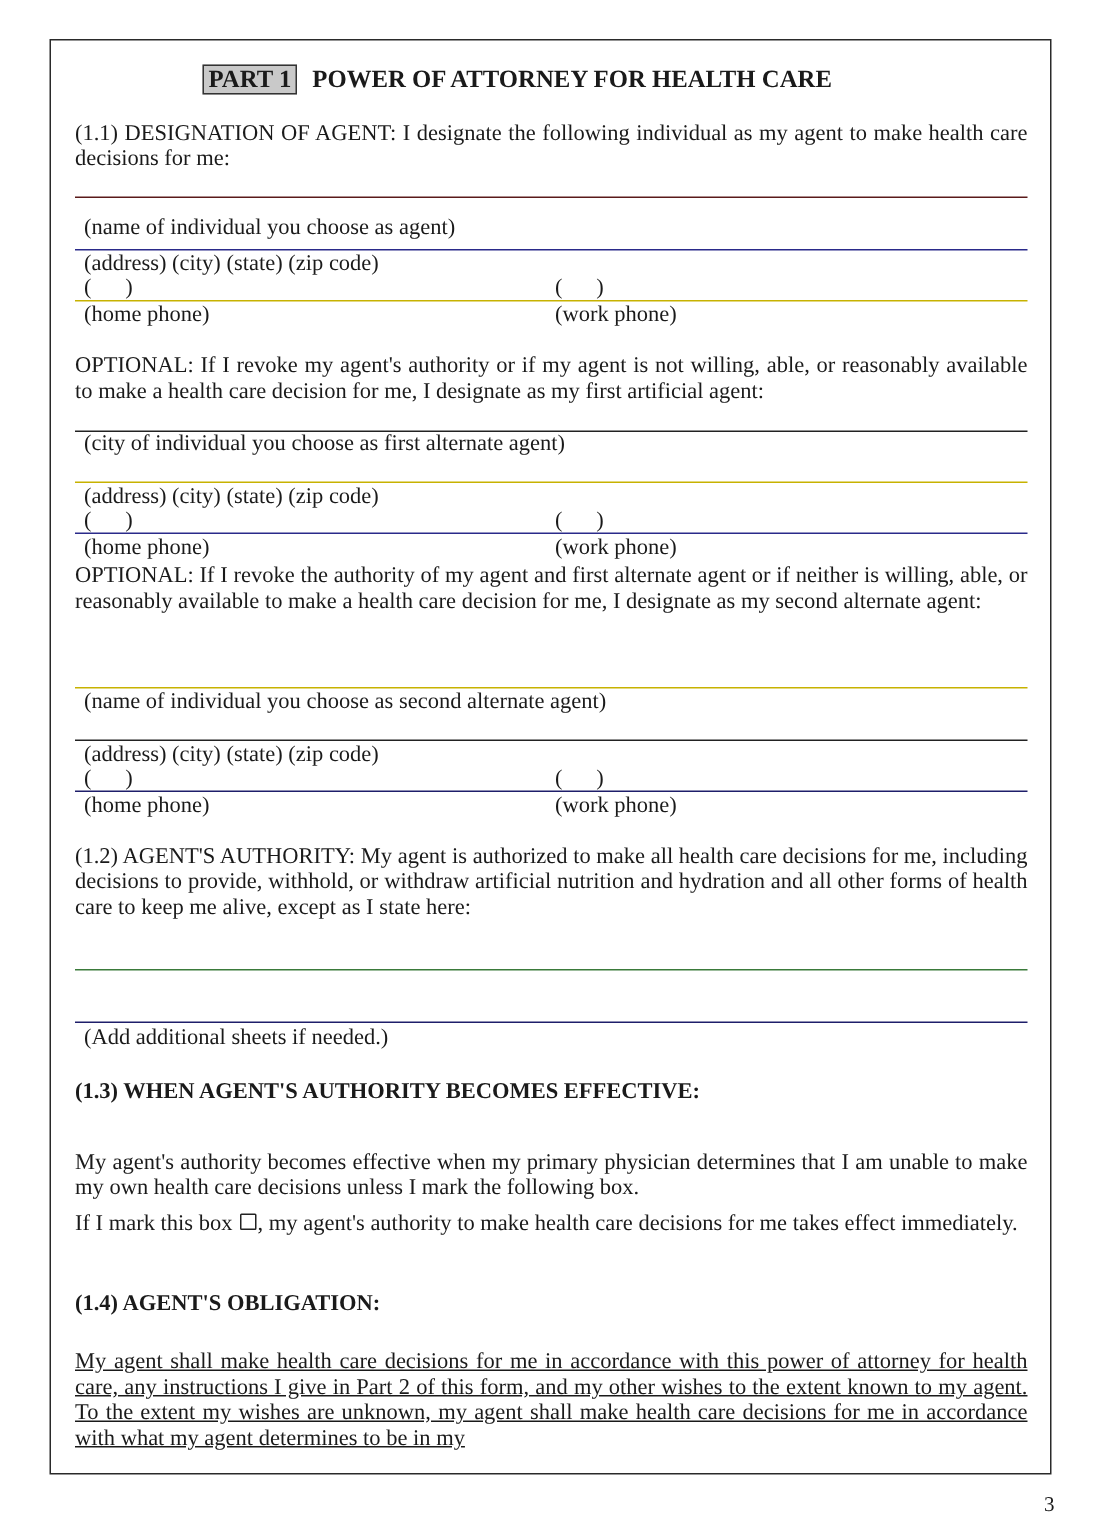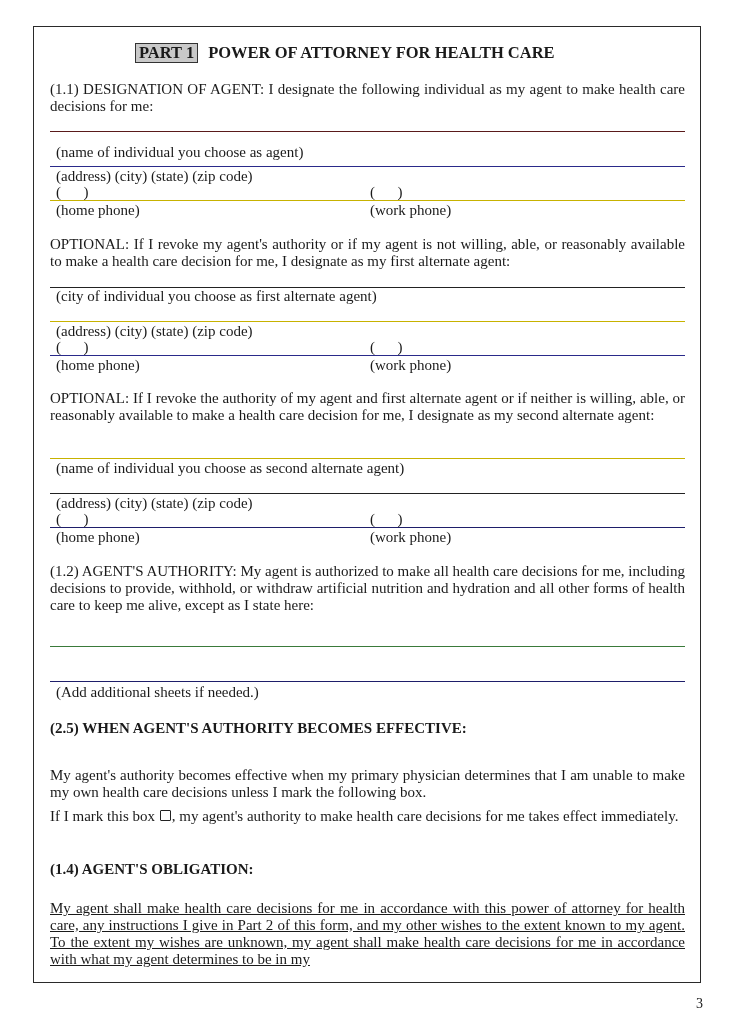--- a/index.html
+++ b/index.html
@@ -48,53 +48,53 @@
 <div class="label" style="left:56px;top:134px;margin-top:10px;">(name of individual you choose as agent)</div>
 
 <div class="line ln-blue" style="top:166px;"></div>
 <div class="label" style="left:56px;top:168px;">(address) (city) (state) (zip code)</div>
 <div class="label" style="left:56px;top:184px;white-space:pre;">(      )</div>
 <div class="label" style="left:370px;top:184px;white-space:pre;">(      )</div>
 <div class="line ln-yellow" style="top:200px;"></div>
 <div class="label" style="left:56px;top:202px;">(home phone)</div>
 <div class="label" style="left:370px;top:202px;">(work phone)</div>
 
-<div class="abs para" style="top:236px;"><b>OPTIONAL:</b><span> If I revoke my agent's authority or if my agent is not willing, able, or reasonably available to make a health care decision for me, I  designate as my first alternate agent:</span></div>
+<div class="abs para" style="top:236px;"><b>OPTIONAL:</b><span> If I revoke my agent's authority or if my agent is not willing, able, or reasonably available to make a health care decision for me, I  designate as my first artificial agent:</span></div>
 
 <div class="line" style="top:287px;"></div>
 <div class="label" style="left:56px;top:288px;">(city of individual you choose as first alternate agent)</div>
 
 <div class="line ln-yellow" style="top:321px;"></div>
 <div class="label" style="left:56px;top:323px;">(address) (city) (state) (zip code)</div>
 <div class="label" style="left:56px;top:339px;white-space:pre;">(      )</div>
 <div class="label" style="left:370px;top:339px;white-space:pre;">(      )</div>
 <div class="line ln-blue" style="top:355px;"></div>
 <div class="label" style="left:56px;top:357px;">(home phone)</div>
 <div class="label" style="left:370px;top:357px;">(work phone)</div>
 
-<div class="abs para" style="top:390px;"><b>OPTIONAL:</b><span> If I revoke the authority of my agent and first alternate agent or if neither is willing, able, or reasonably available to make a health care decision for me, I designate as my second alternate agent:</span></div>
+<div class="abs para" style="top:376px;"><b>OPTIONAL:</b><span> If I revoke the authority of my agent and first alternate agent or if neither is willing, able, or reasonably available to make a health care decision for me, I designate as my second alternate agent:</span></div>
 
 <div class="line ln-yellow" style="top:458px;"></div>
 <div class="label" style="left:56px;top:460px;">(name of individual you choose as second alternate agent)</div>
 
 <div class="line" style="top:493px;"></div>
 <div class="label" style="left:56px;top:495px;">(address) (city) (state) (zip code)</div>
 <div class="label" style="left:56px;top:511px;white-space:pre;">(      )</div>
 <div class="label" style="left:370px;top:511px;white-space:pre;">(      )</div>
 <div class="line ln-navy" style="top:527px;"></div>
 <div class="label" style="left:56px;top:529px;">(home phone)</div>
 <div class="label" style="left:370px;top:529px;">(work phone)</div>
 
 <div class="abs para" style="top:563px;"><b>(1.2) AGENT'S AUTHORITY:</b><span> My agent is authorized to make all health care decisions for me, including decisions to provide, withhold, or withdraw artificial nutrition and hydration and all other forms of health care to keep me alive, except as I state here:</span></div>
 
 <div class="line ln-green" style="top:646px;"></div>
 <div class="line ln-navy" style="top:681px;"></div>
 <div class="label" style="left:56px;top:684px;">(Add additional sheets if needed.)</div>
 
-<div class="abs section-head" style="top:720px;">(2.5) WHEN AGENT'S AUTHORITY BECOMES EFFECTIVE:</div>
+<div class="abs section-head" style="top:720px;">(1.3) WHEN AGENT'S AUTHORITY BECOMES EFFECTIVE:</div>
 
 <div class="abs para" style="top:757px;margin-top:10px;">My agent's authority becomes effective when my primary physician determines that I am unable to make my own health care decisions unless I mark the following box.</div>
 
 <div class="abs para" style="top:808px;font-family:Liberation Serif, serif;"><span>If I mark this box </span><span class="checkbox"></span><span>, my agent's authority to make health care decisions for me takes effect immediately.</span></div>
 
 <div class="abs section-head" style="top:861px;">(1.4) AGENT'S OBLIGATION:</div>
 
 <div class="abs para" style="top:900px;text-decoration:underline;">My agent shall make health care decisions for me in accordance with this power of attorney for health care, any instructions I give in Part 2 of this form, and my other wishes to the extent known to my agent. To the extent my wishes are unknown, my agent shall make health care decisions for me in accordance with what my agent determines to be in my</div>
 
 <div class="abs page-num">3</div>

